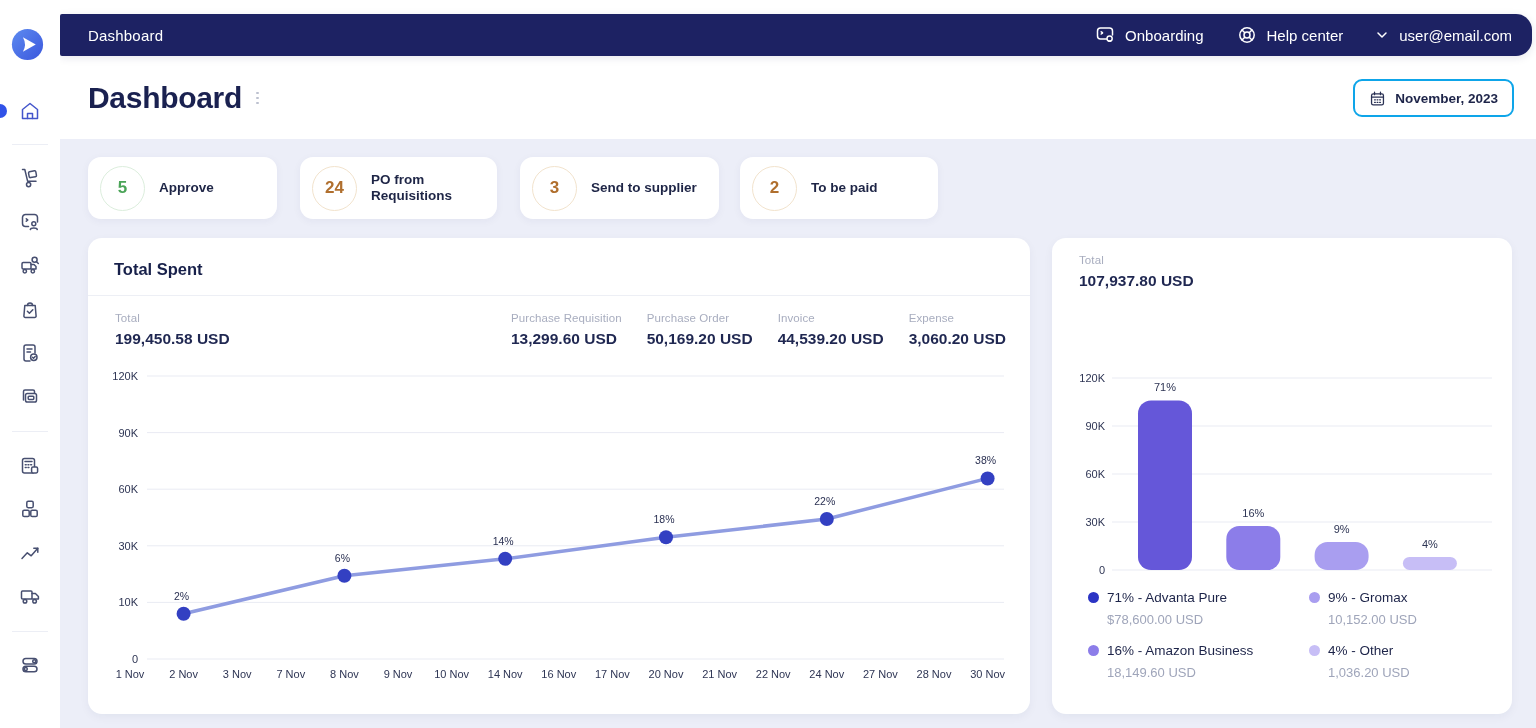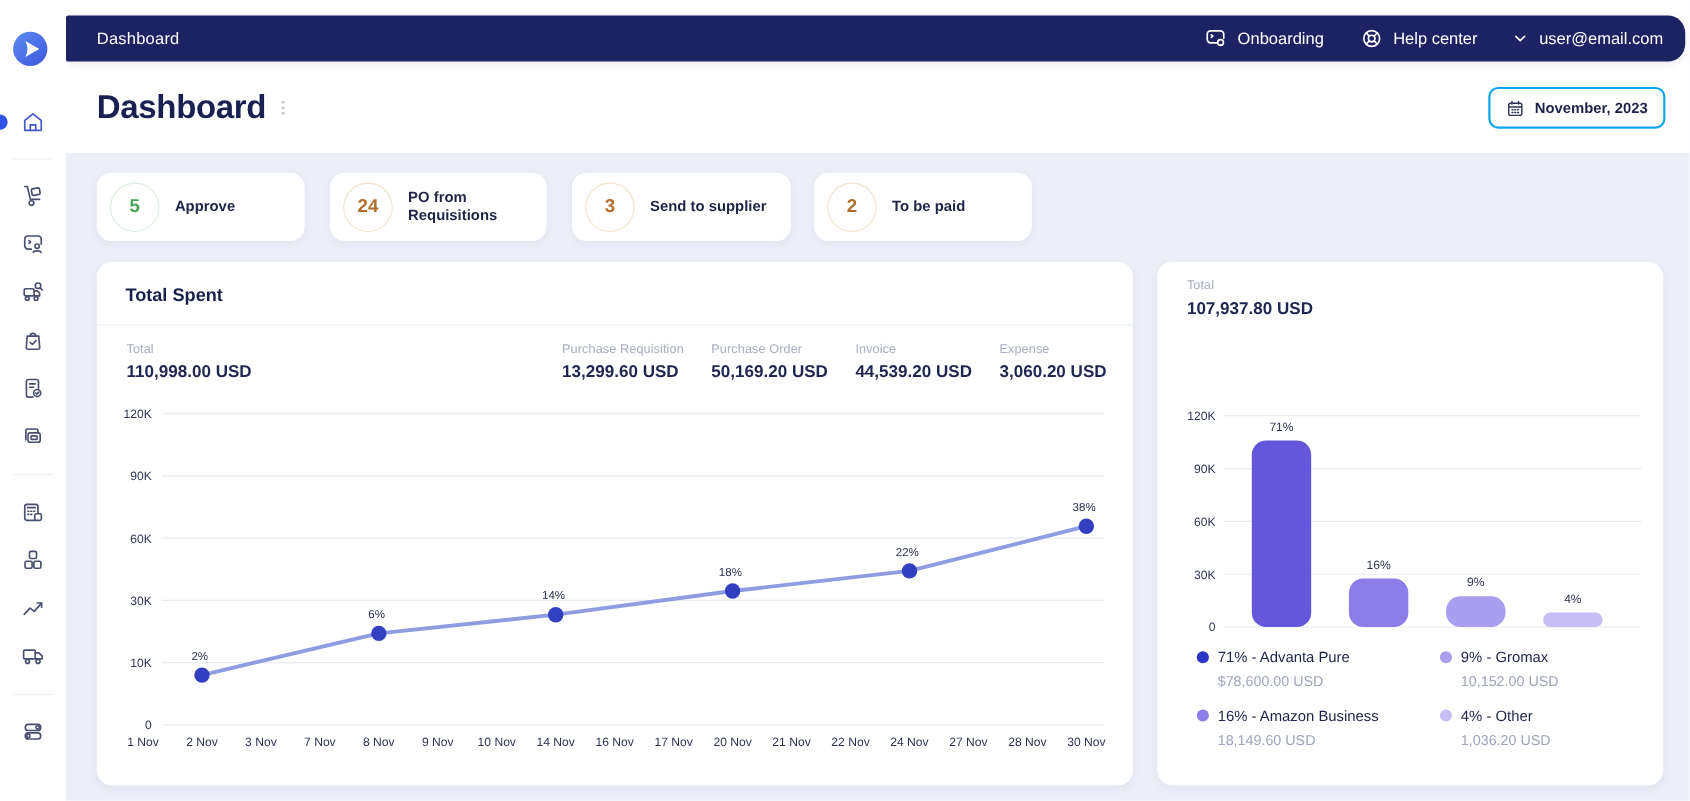--- a/index.html
+++ b/index.html
@@ -234,21 +234,21 @@
     <div class="badge" style="border-color: rgb(242, 227, 205); color: rgb(176, 111, 46);">2</div>
     <div class="stat-label">To be paid</div>
   </div>
 </div>
 
 <div class="card card-left">
   <div class="card-title">Total Spent</div>
   <div class="stats">
     <div class="stat-col">
         <div class="s-label">Total</div>
-        <div class="s-value">110,998.00 USD</div>
+        <div class="s-value">199,450.58 USD</div>
       </div>
     <div class="stat-col">
         <div class="s-label">Purchase Requisition</div>
         <div class="s-value">13,299.60 USD</div>
       </div>
     <div class="stat-col">
         <div class="s-label">Purchase Order</div>
         <div class="s-value">50,169.20 USD</div>
       </div>
     <div class="stat-col">

